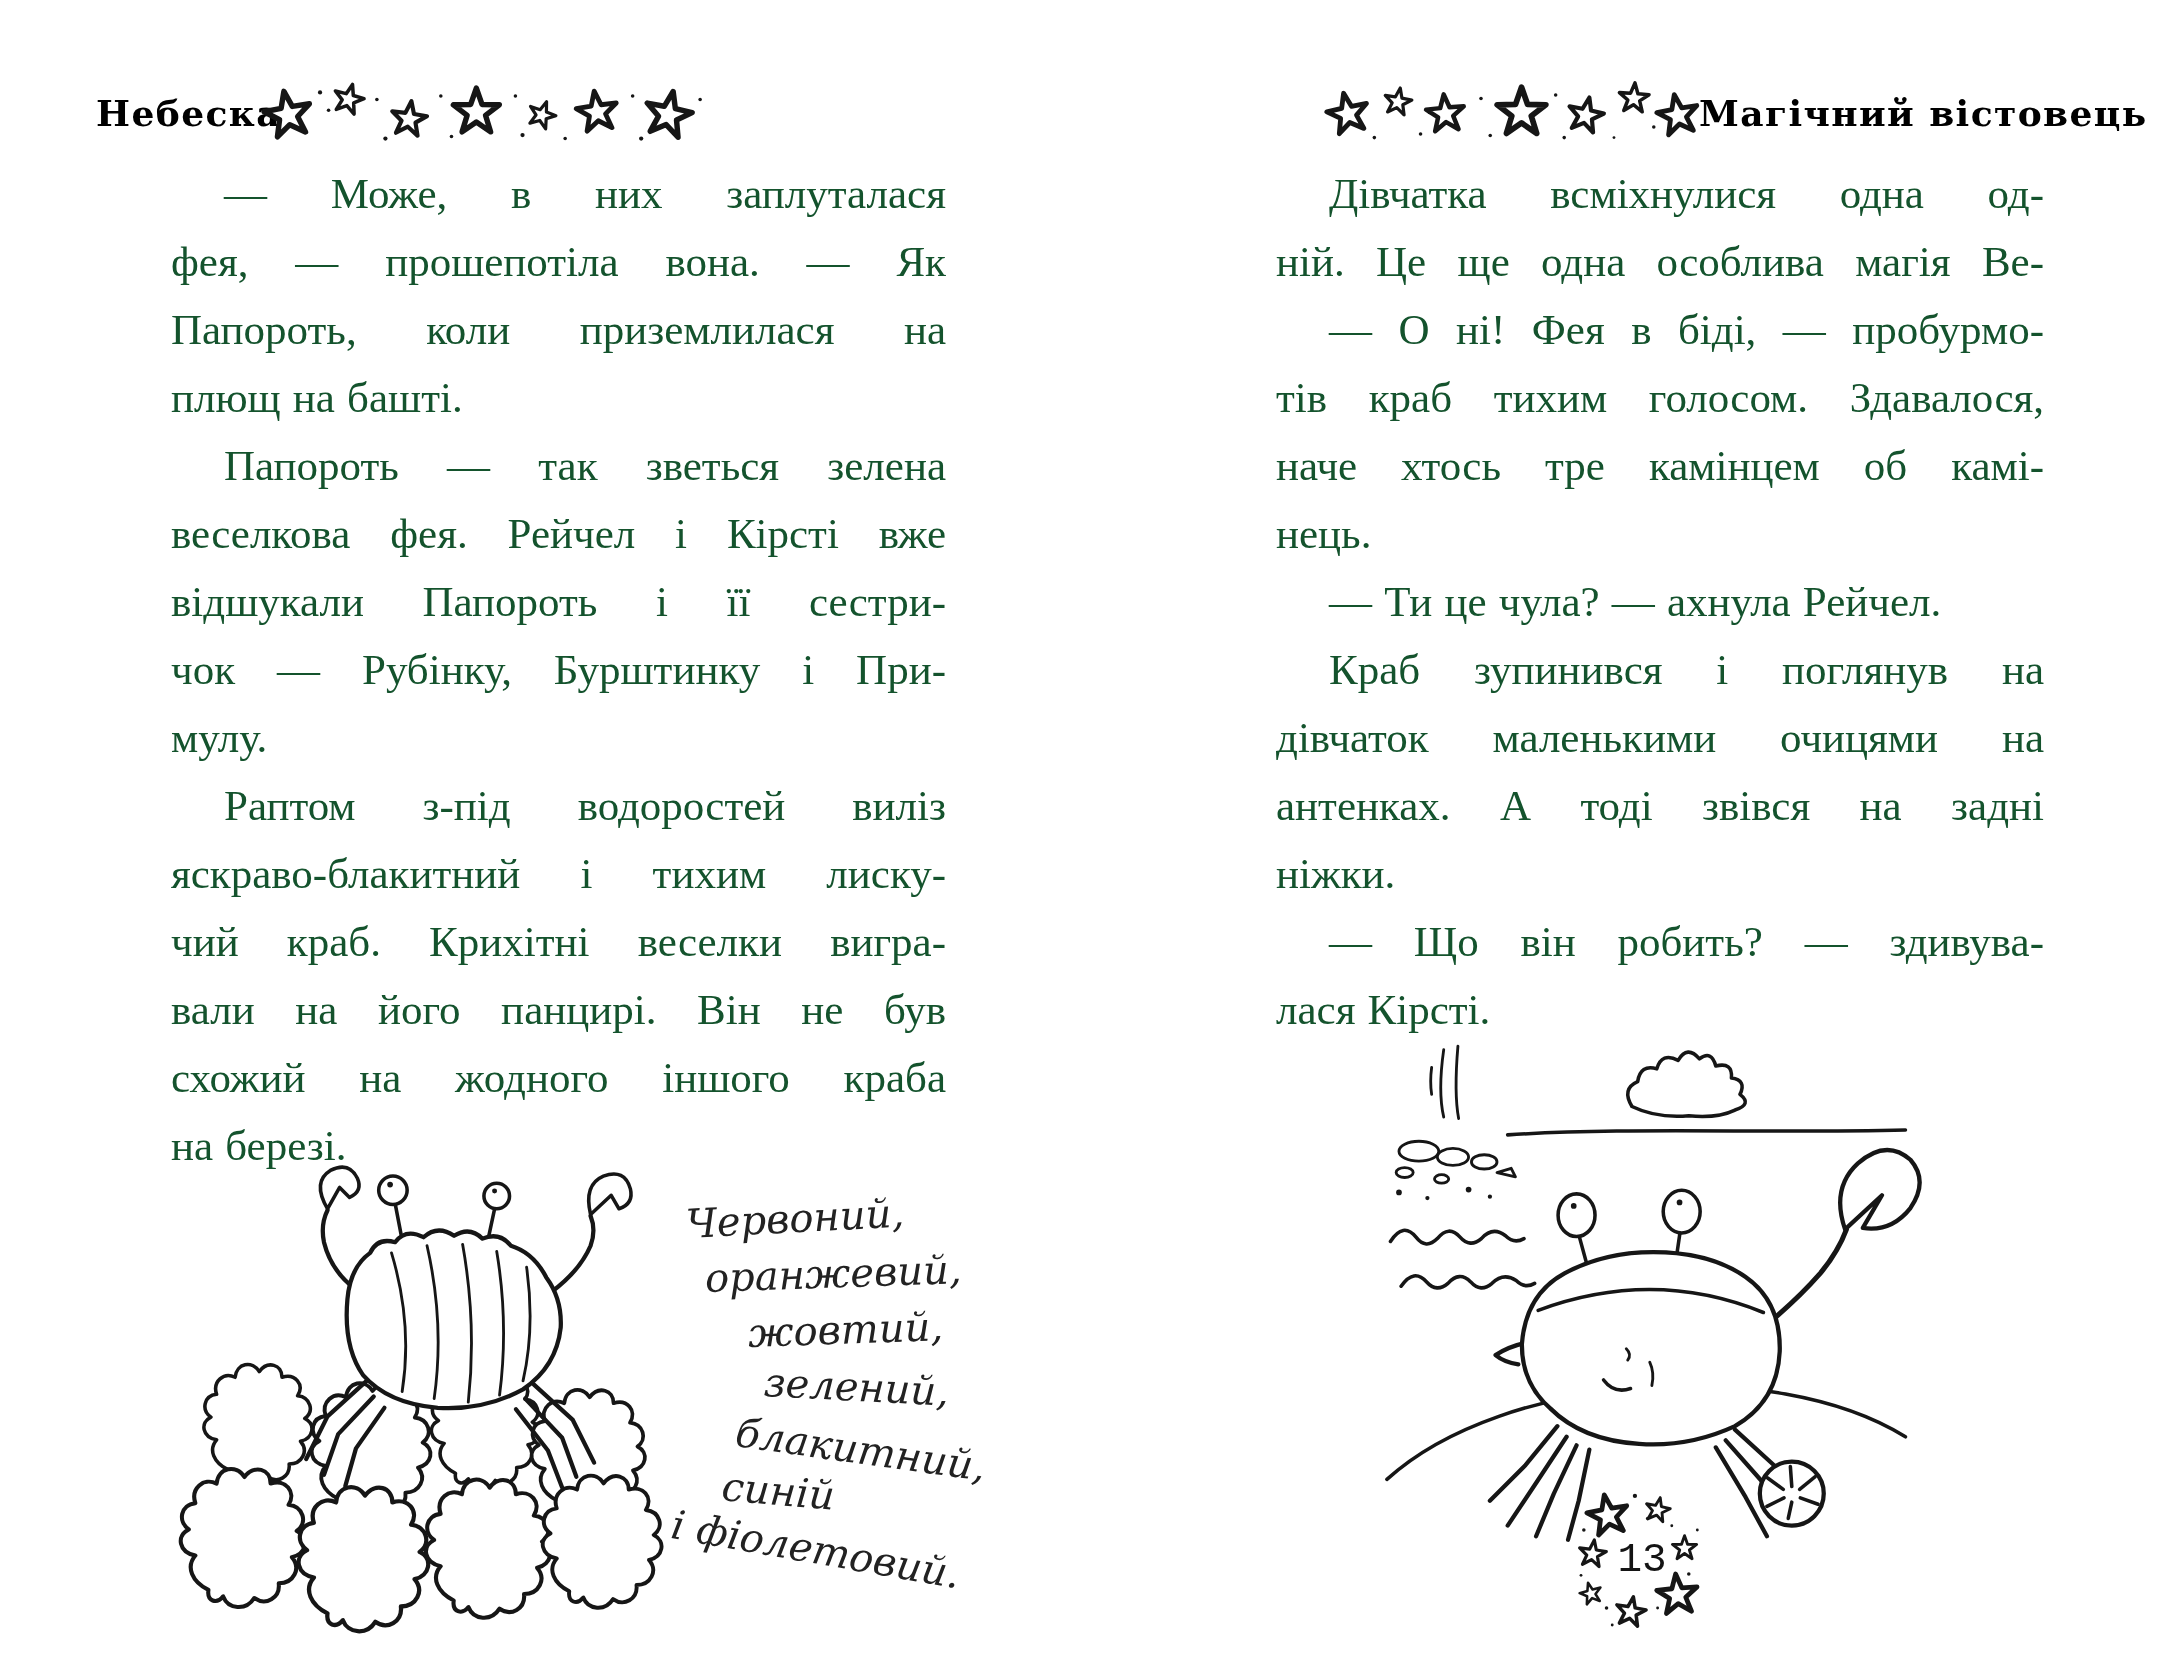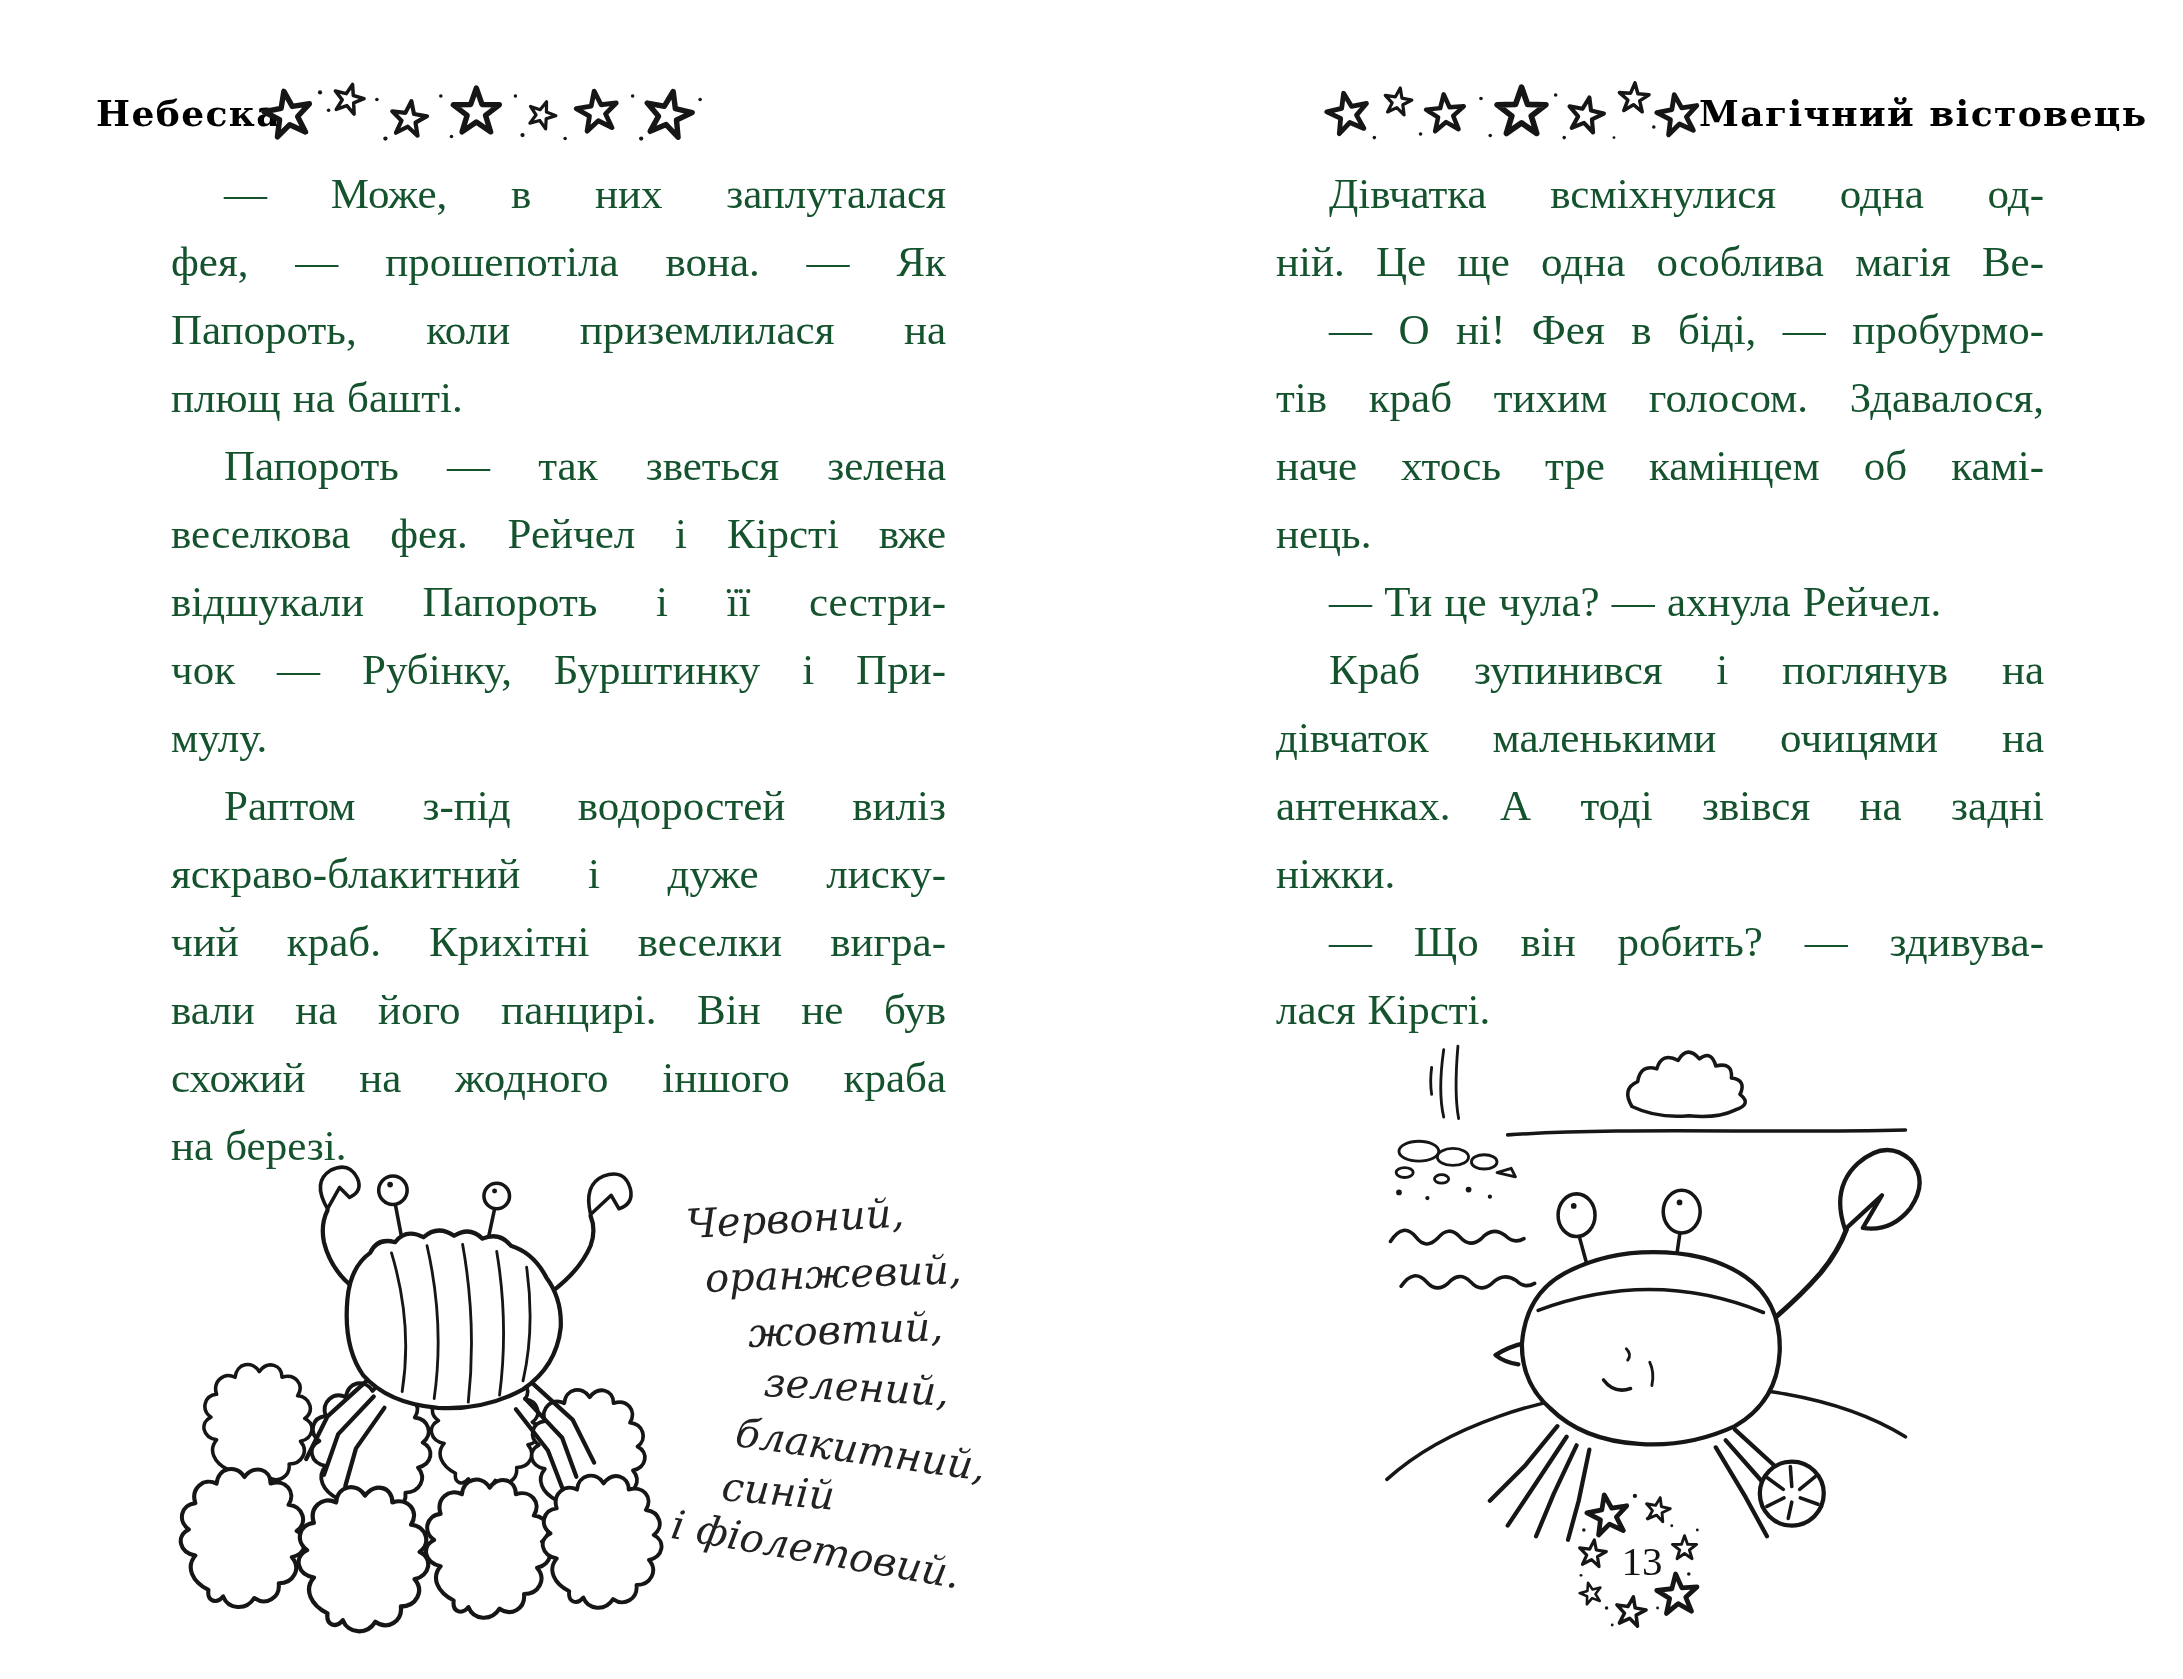--- a/index.html
+++ b/index.html
@@ -8,21 +8,21 @@
   .abs{position:absolute;}
   .hdr{font-family:"DejaVu Serif","Liberation Serif",serif;font-weight:700;font-size:36px;
        letter-spacing:1.4px;color:#000;white-space:nowrap;}
   .textcol{position:absolute;}
   .line{font-size:43px;line-height:68px;height:68px;text-align:justify;text-align-last:justify;
         word-spacing:1.4px;white-space:nowrap;color:#14532d;}
   .line.end{text-align-last:left;}
   .line.indent{text-indent:53px;}
   .clr{position:absolute;font-family:"DejaVu Serif","Liberation Serif",serif;font-style:italic;
        font-size:40px;color:#222;white-space:nowrap;transform-origin:left center;}
-  .pagenum{position:absolute;font-size:41px;text-align:center;color:#141414;}
+  .pagenum{position:absolute;font-size:41px;text-align:center;color:#141414;font-family:Liberation Mono, monospace;}
   svg{display:block;}
   .ink{stroke:#161616;fill:none;stroke-linecap:round;stroke-linejoin:round;}
   .inkw{stroke:#161616;fill:#ffffff;stroke-linecap:round;stroke-linejoin:round;}
 </style>
 </head>
 <body>
 
 <div class="page">
 
   <svg width="0" height="0" style="position:absolute">
@@ -89,21 +89,21 @@
     <div class="line indent">— Може, в них заплуталася</div>
     <div class="line">фея, — прошепотіла вона. — Як</div>
     <div class="line">Папороть, коли приземлилася на</div>
     <div class="line end">плющ на башті.</div>
     <div class="line indent">Папороть — так зветься зелена</div>
     <div class="line">веселкова фея. Рейчел і Кірсті вже</div>
     <div class="line">відшукали Папороть і її сестри-</div>
     <div class="line">чок — Рубінку, Бурштинку і При-</div>
     <div class="line end">мулу.</div>
     <div class="line indent">Раптом з-під водоростей виліз</div>
-    <div class="line">яскраво-блакитний і дуже лиску-</div>
+    <div class="line">яскраво-блакитний і тихим лиску-</div>
     <div class="line">чий краб. Крихітні веселки вигра-</div>
     <div class="line">вали на його панцирі. Він не був</div>
     <div class="line">схожий на жодного іншого краба</div>
     <div class="line end">на березі.</div>
   </div>
 
   <div class="textcol" style="left:1276px;top:160px;width:768px;">
     <div class="line indent">Дівчатка всміхнулися одна од-</div>
     <div class="line">ній. Це ще одна особлива магія Ве-</div>
     <div class="line indent">— О ні! Фея в біді, — пробурмо-</div>

